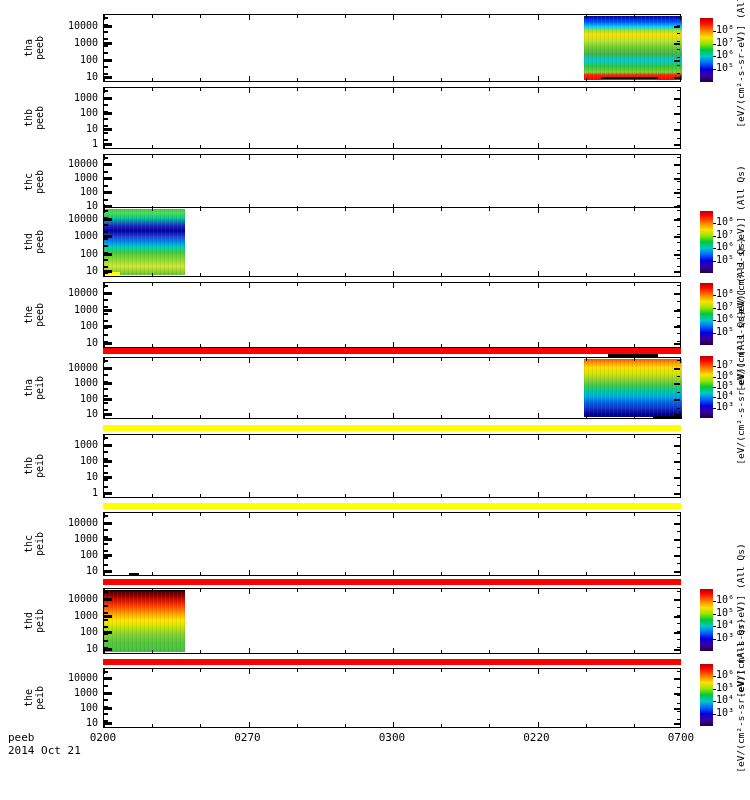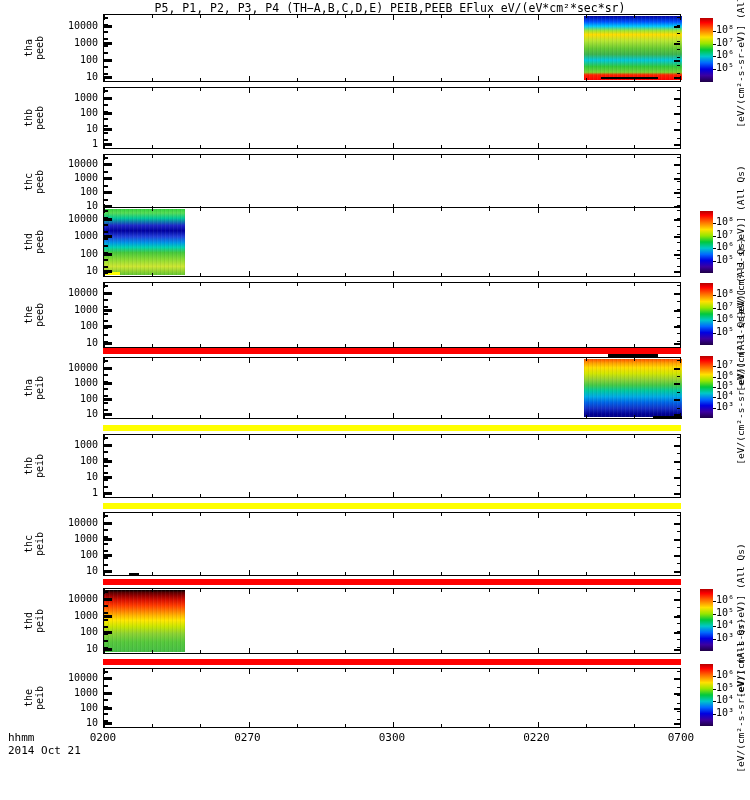--- a/index.html
+++ b/index.html
@@ -28,21 +28,20 @@
   .cbdash{position:absolute;left:100%;width:3px;height:1px;background:#000}
   .cblab{position:absolute;left:716px;font-size:10px;line-height:10px;white-space:nowrap}
   .cbunit-wrap{position:absolute;left:732px;width:17px;display:flex;align-items:center;justify-content:center}
   .cbunit{transform:rotate(-90deg);white-space:nowrap;font-size:9.5px}
   .xlab{position:absolute;top:731px;width:44px;text-align:center;font-size:11px}
 </style>
 </head>
 <body>
 
 <div id="plot">
-  <div id="title">P5, P1, P2, P3, P4 (TH−A,B,C,D,E) PEIB,PEEB EFlux eV/(eV*cm²*sec*sr)</div>
   <div id="panels-root">
       <div class="panel" style="top: 14px; height: 68px; left: 103px; width: 578px;">
         <div class="segment" style="left: 479.7px; width: 98.3px; background: linear-gradient(rgb(0, 0, 160) 0%, rgb(0, 80, 255) 9%, rgb(0, 200, 255) 16%, rgb(160, 230, 50) 23%, rgb(255, 220, 0) 29%, rgb(180, 230, 50) 39%, rgb(100, 200, 50) 51%, rgb(60, 180, 80) 60%, rgb(0, 200, 220) 69%, rgb(50, 200, 60) 79%, rgb(120, 210, 50) 88%, rgb(255, 32, 0) 92%, rgb(255, 0, 0) 100%);">
           <div class="speckle"></div>
         </div>
         <div class="mark" style="left: 497.1px; width: 56.6px; bottom: 2px; height: 2px; background: rgb(0, 0, 0);"></div>
         <div class="xtick" style="left: 0px; top: 0px; height: 5px;"></div>
         <div class="xtick" style="left: 0px; bottom: 0px; height: 5px;"></div>
         <div class="xtick" style="left: 48.2px; top: 0px; height: 3px;"></div>
         <div class="xtick" style="left: 48.2px; bottom: 0px; height: 3px;"></div>
@@ -598,15 +597,15 @@
       <div class="cblab" style="top: 707.6px;">10³</div>
       <div class="cbunit-wrap" style="top: 585px; height: 220px;">
         <div class="cbunit">[eV/(cm²-s-sr-eV)] (All Qs)</div>
       </div>
       <div class="xlab" style="left: 81px;">0200</div>
       <div class="xlab" style="left: 225.5px;">0270</div>
       <div class="xlab" style="left: 370px;">0300</div>
       <div class="xlab" style="left: 514.5px;">0220</div>
       <div class="xlab" style="left: 659px;">0700</div>
     </div>
-  <div id="hhmm">hhmm</div>
+  <div id="hhmm">peeb</div>
   <div id="date">2014 Oct 21</div>
 </div>
 
 </body></html>

